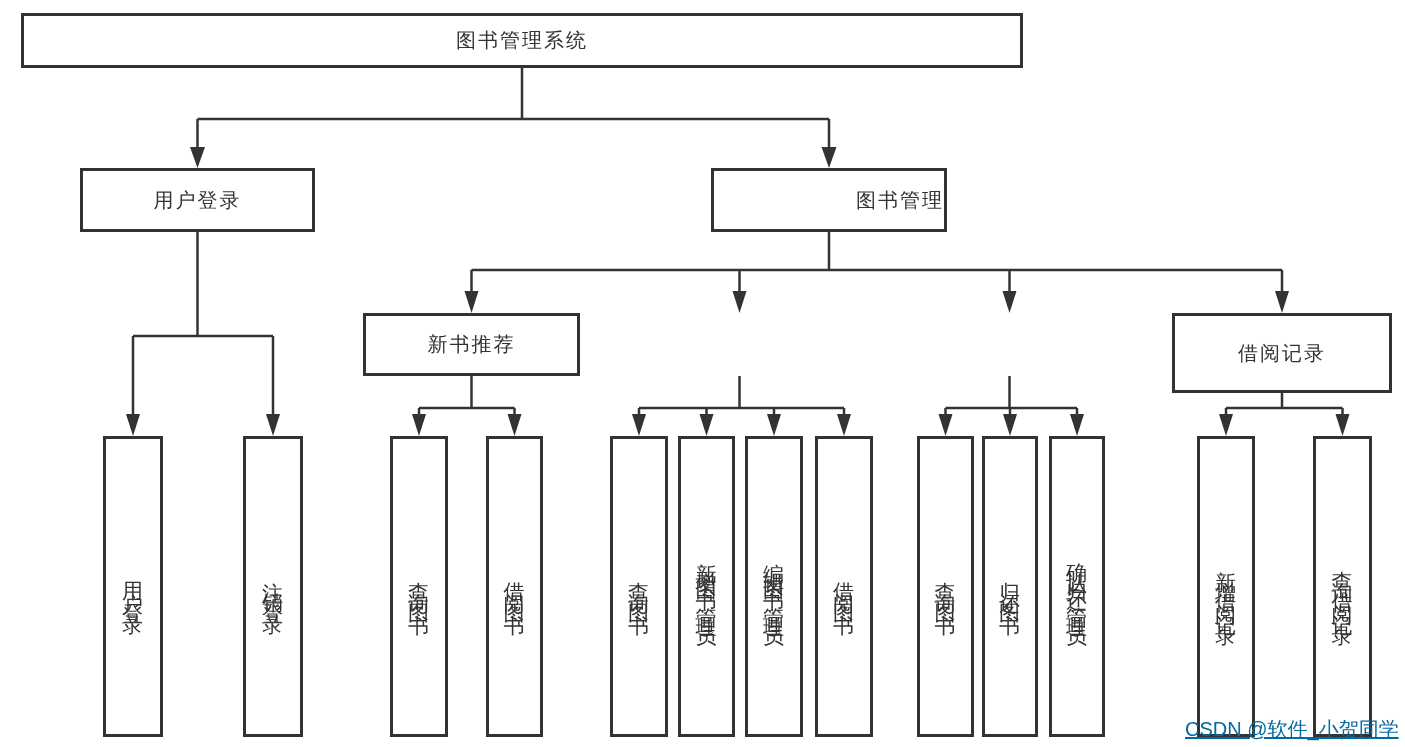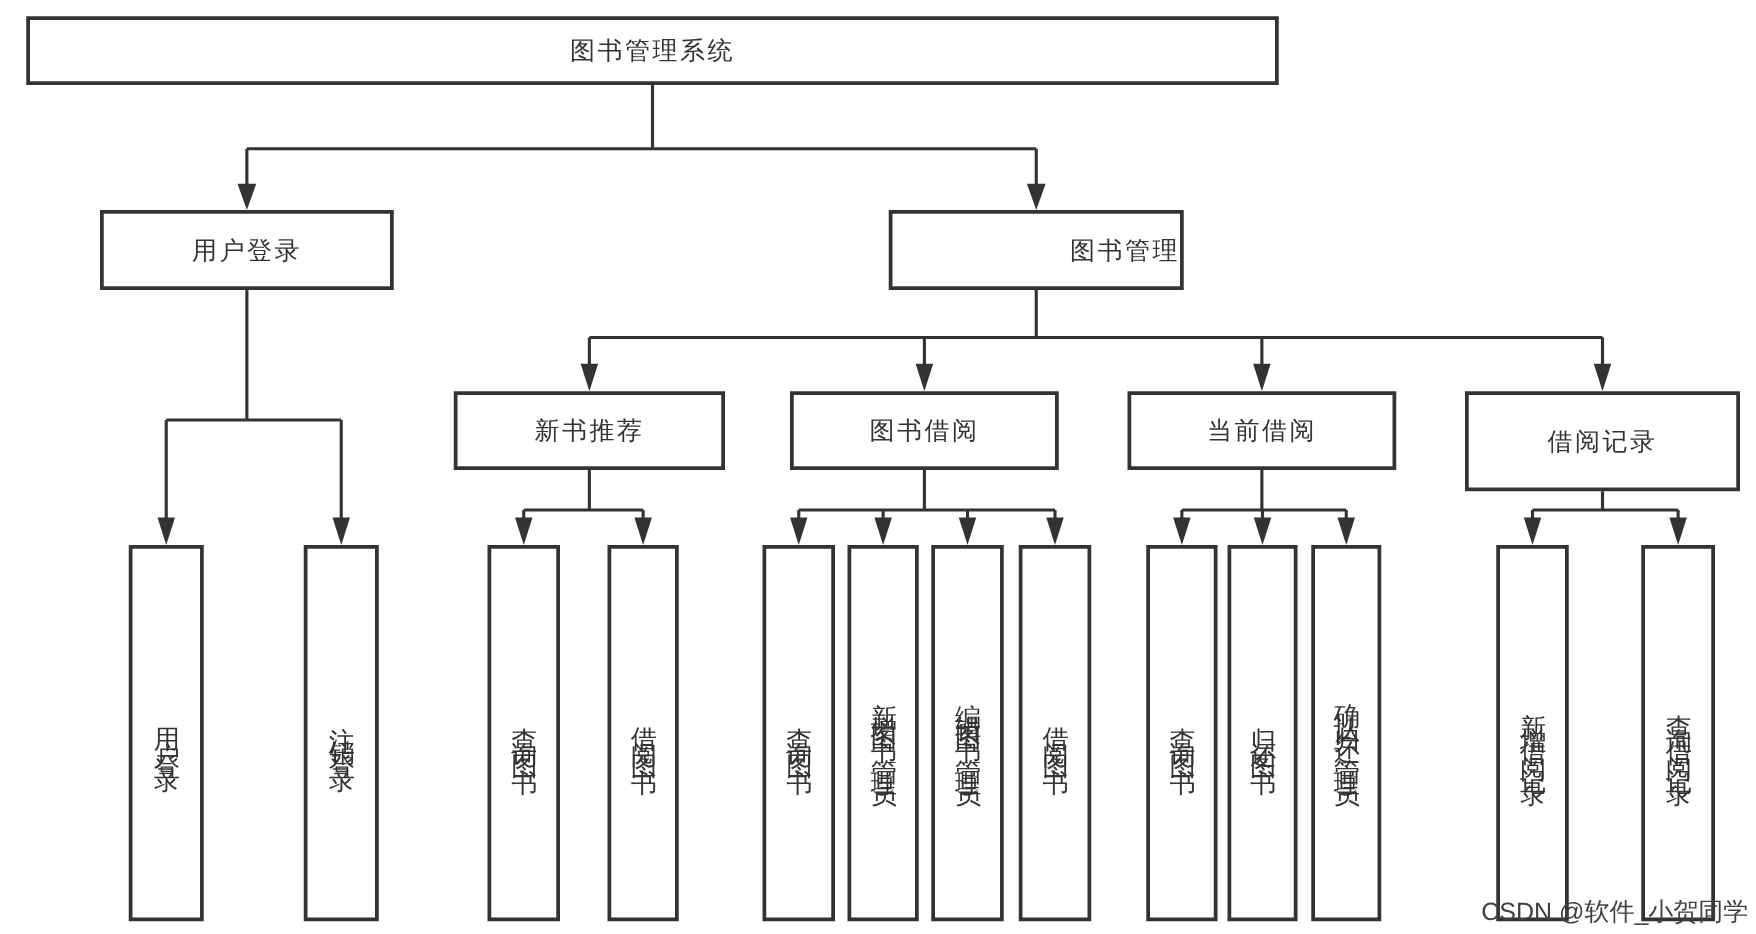--- a/index.html
+++ b/index.html
@@ -50,23 +50,24 @@
     color: #333333;
   }
   .vlabel.tight {
     letter-spacing: 9px;
   }
   #watermark {
     position: absolute;
     left: 1185px;
     top: 716px;
     font-size: 20px;
-    color: #404040;
+    color: #0369a1;
     white-space: nowrap;
     z-index: 5;
+    text-decoration: underline;
   }
 </style>
 </head>
 <body>
 
 <div id="stage">
 
   <svg id="connectors" width="1405" height="747" viewBox="0 0 1405 747">
     <g stroke="#333333" stroke-width="2.5" fill="none">
       <path d="M522 68 V119"></path>
@@ -145,26 +146,20 @@
   <div class="node" style="left:80px; top:168px; width:235px; height:64px;">
     <span class="hlabel">用户登录</span>
   </div>
   <div class="node" style="left:711px; top:168px; width:236px; height:64px;justify-content:flex-end;">
     <span class="hlabel">图书管理</span>
   </div>
 
   <div class="node" style="left:363px; top:313px; width:217px; height:63px;text-align:right;">
     <span class="hlabel">新书推荐</span>
   </div>
-  <div class="node" style="left:632px; top:313px; width:215px; height:63px;">
-    <span class="hlabel">图书借阅</span>
-  </div>
-  <div class="node" style="left:902px; top:313px; width:215px; height:63px;">
-    <span class="hlabel">当前借阅</span>
-  </div>
   <div class="node" style="left:1172px; top:313px; width:220px; height:80px;">
     <span class="hlabel">借阅记录</span>
   </div>
 
   <div class="node leaf" style="left:103px; width:60px;">
     <span class="vlabel">用户登录</span>
   </div>
   <div class="node leaf" style="left:243px; width:60px;">
     <span class="vlabel">注销登录</span>
   </div>

